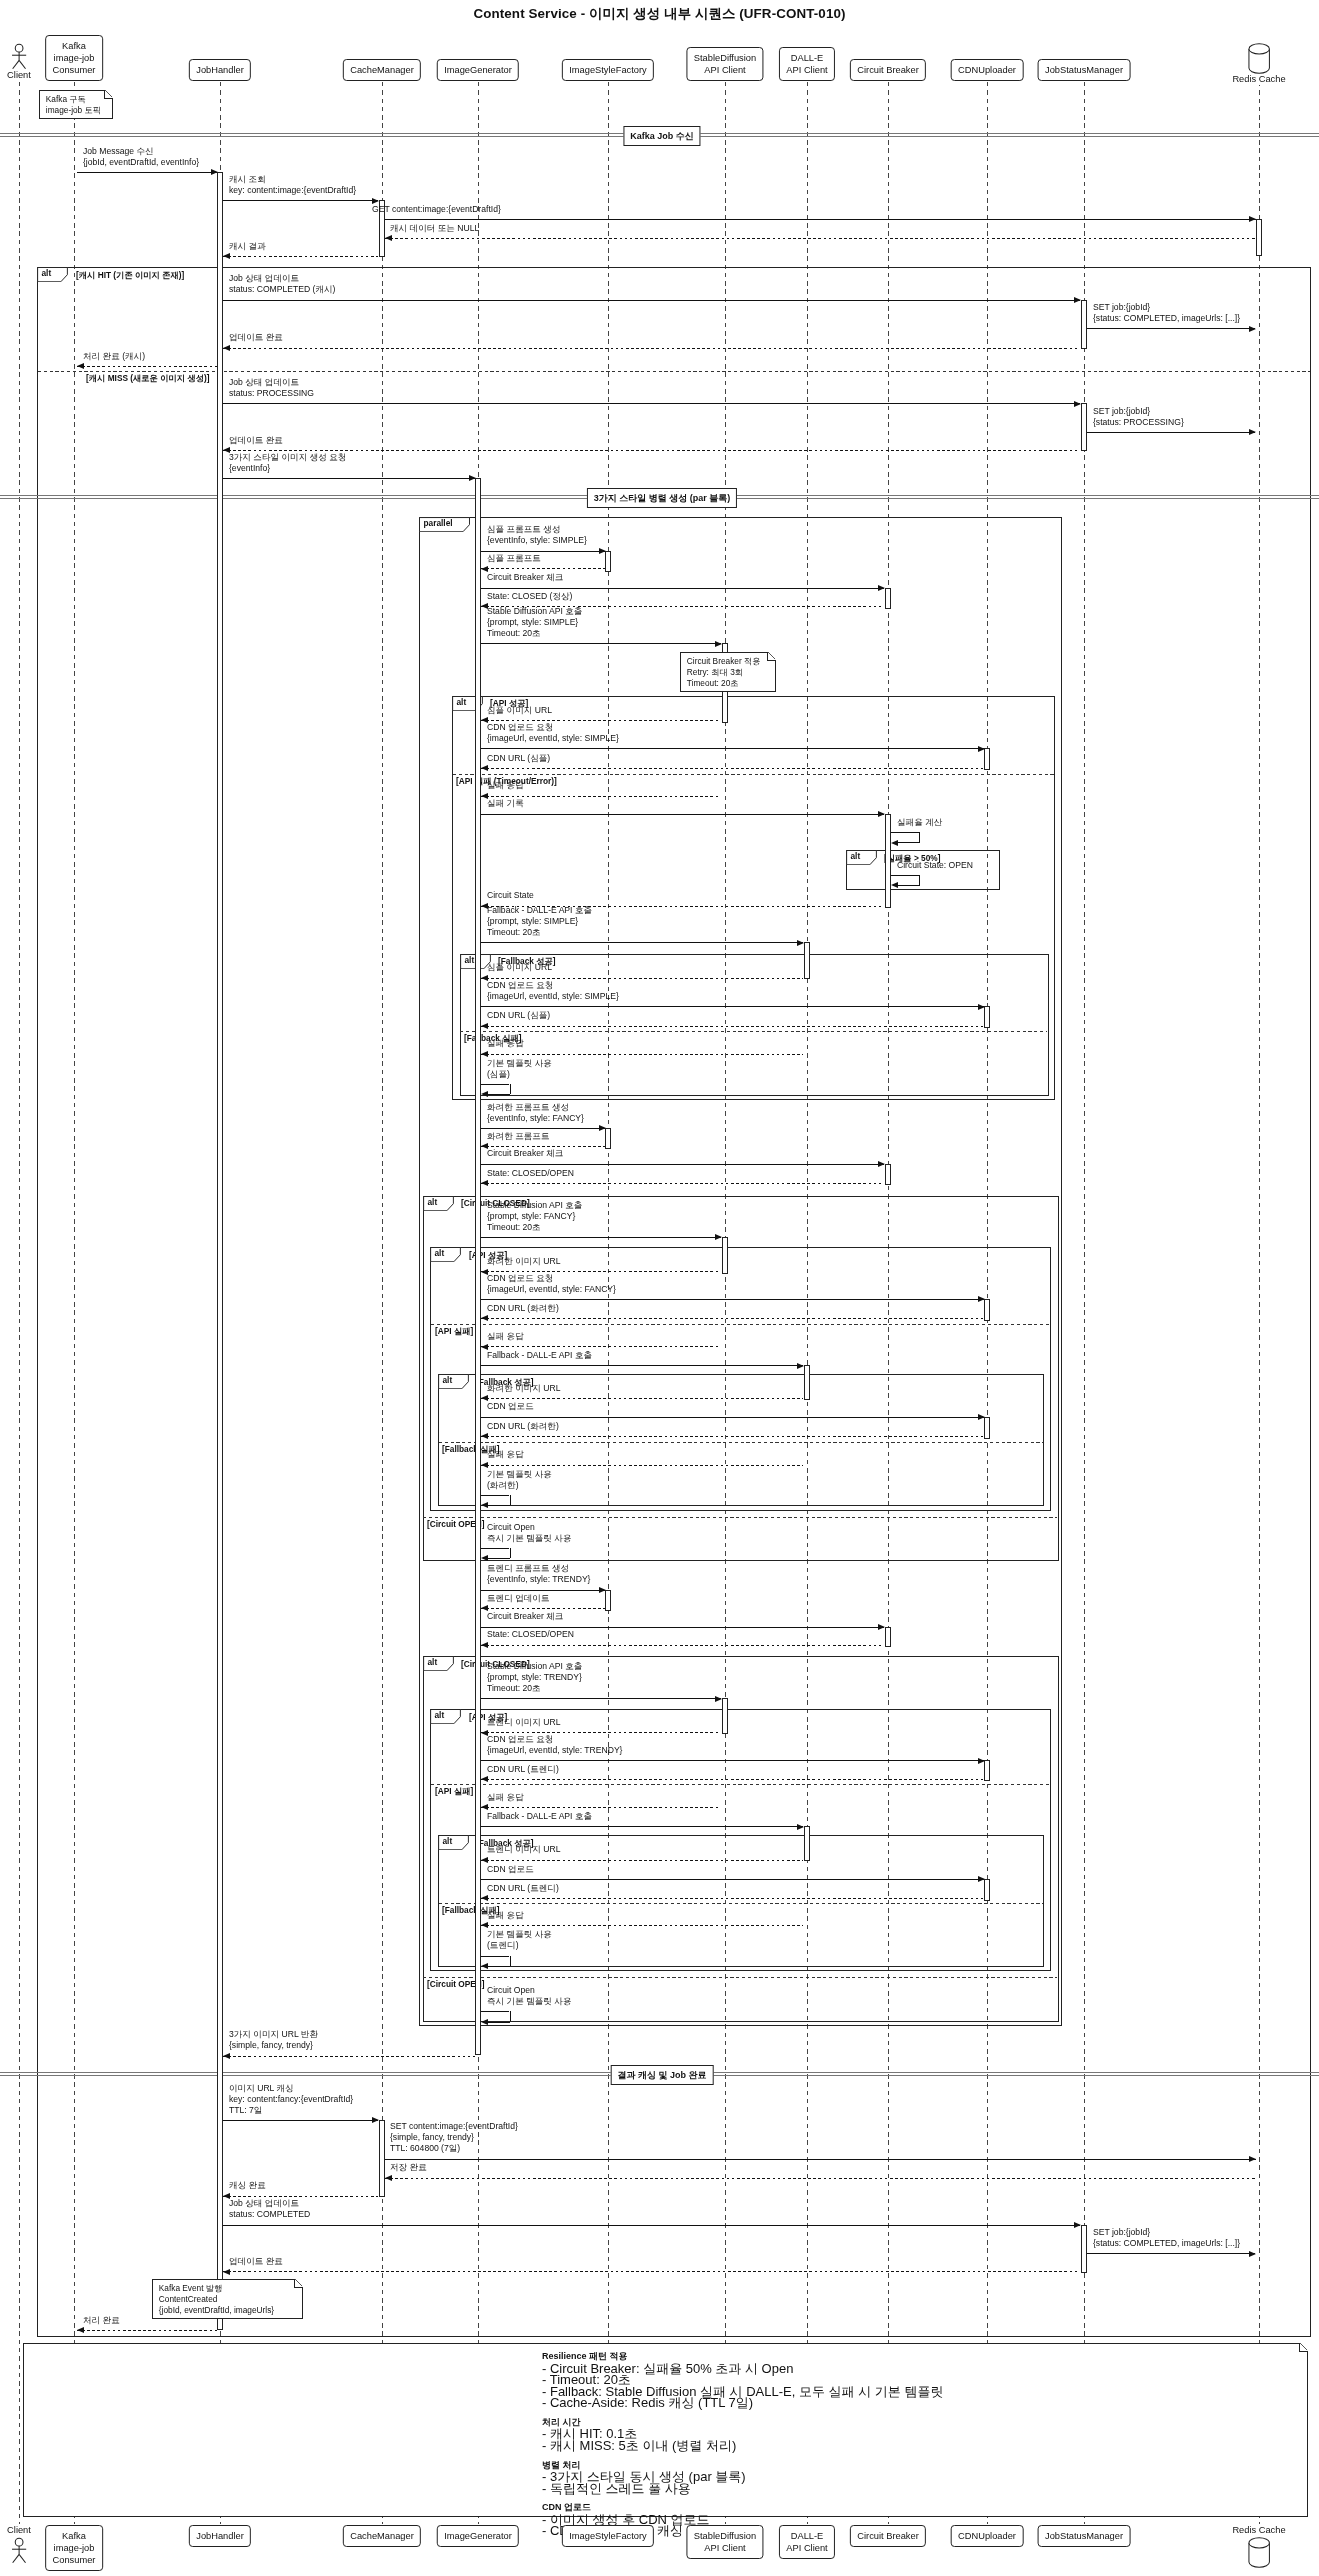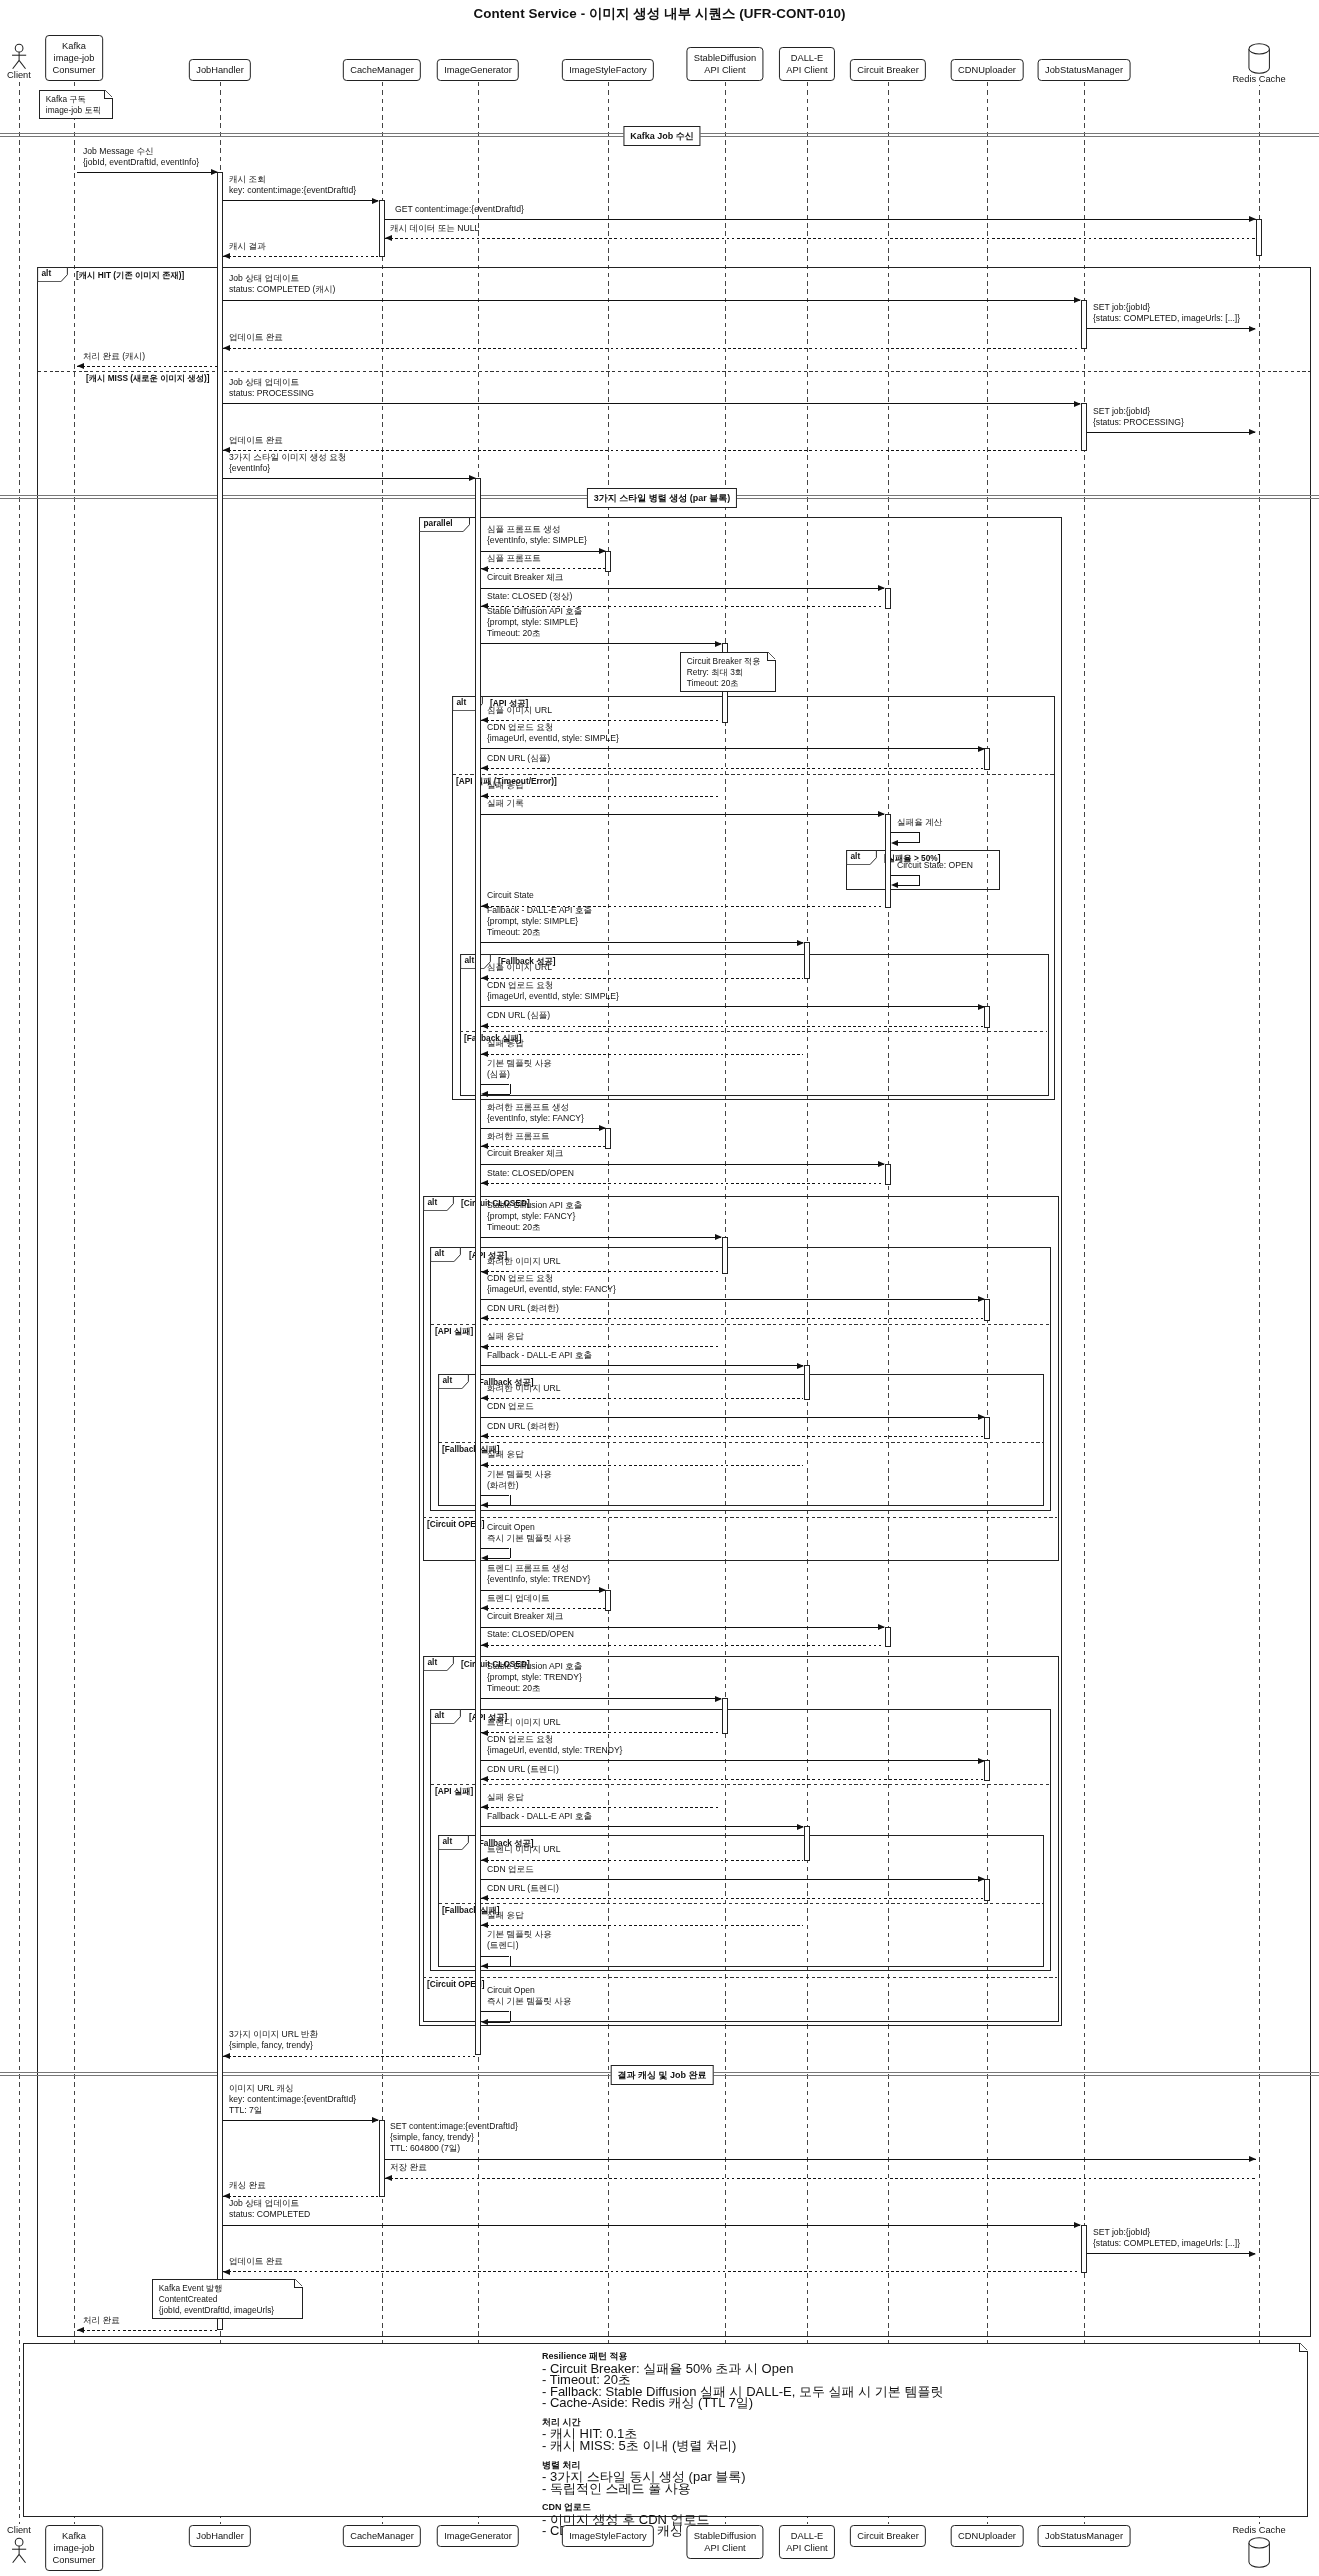--- a/index.html
+++ b/index.html
@@ -228,21 +228,21 @@
       <div class="mline" style="left:77px;top:172px;width:140px;"></div>
       <div class="head r" style="left:211px;top:169px;"></div>
       <div class="mlabel" style="left:83px;top:146px;">Job Message 수신
 {jobId, eventDraftId, eventInfo}</div>
       <div class="mline" style="left:223px;top:200px;width:155px;"></div>
       <div class="head r" style="left:372px;top:198px;"></div>
       <div class="mlabel" style="left:229px;top:174px;">캐시 조회
 key: content:image:{eventDraftId}</div>
       <div class="mline" style="left:385px;top:219px;width:871px;"></div>
       <div class="head r" style="left:1249px;top:216px;"></div>
-      <div class="mlabel" style="left:395px;top:204px;">GET content:image:{eventDraftId}</div>
+      <div class="mlabel" style="left:372px;top:204px;">GET content:image:{eventDraftId}</div>
       <div class="mline dashed" style="left:385px;top:238px;width:871px;"></div>
       <div class="head l" style="left:385px;top:235px;"></div>
       <div class="mlabel" style="left:390px;top:223px;">캐시 데이터 또는 NULL</div>
       <div class="mline dashed" style="left:223px;top:256px;width:155px;"></div>
       <div class="head l" style="left:223px;top:253px;"></div>
       <div class="mlabel" style="left:229px;top:241px;">캐시 결과</div>
       <div class="mline" style="left:223px;top:300px;width:857px;"></div>
       <div class="head r" style="left:1074px;top:297px;"></div>
       <div class="mlabel" style="left:229px;top:273px;">Job 상태 업데이트
 status: COMPLETED (캐시)</div>
@@ -458,21 +458,21 @@
       <div class="head l" style="left:481px;top:2019px;"></div>
       <div class="mlabel" style="left:487px;top:1985px;">Circuit Open
 즉시 기본 템플릿 사용</div>
       <div class="mline dashed" style="left:223px;top:2056px;width:252px;"></div>
       <div class="head l" style="left:223px;top:2053px;"></div>
       <div class="mlabel" style="left:229px;top:2029px;">3가지 이미지 URL 반환
 {simple, fancy, trendy}</div>
       <div class="mline" style="left:223px;top:2120px;width:155px;"></div>
       <div class="head r" style="left:372px;top:2117px;"></div>
       <div class="mlabel" style="left:229px;top:2083px;">이미지 URL 캐싱
-key: content:image:{eventDraftId}
+key: content:fancy:{eventDraftId}
 TTL: 7일</div>
       <div class="mline" style="left:385px;top:2159px;width:871px;"></div>
       <div class="head r" style="left:1249px;top:2156px;"></div>
       <div class="mlabel" style="left:390px;top:2121px;">SET content:image:{eventDraftId}
 {simple, fancy, trendy}
 TTL: 604800 (7일)</div>
       <div class="mline dashed" style="left:385px;top:2178px;width:871px;"></div>
       <div class="head l" style="left:385px;top:2175px;"></div>
       <div class="mlabel" style="left:390px;top:2162px;">저장 완료</div>
       <div class="mline dashed" style="left:223px;top:2196px;width:155px;"></div>

